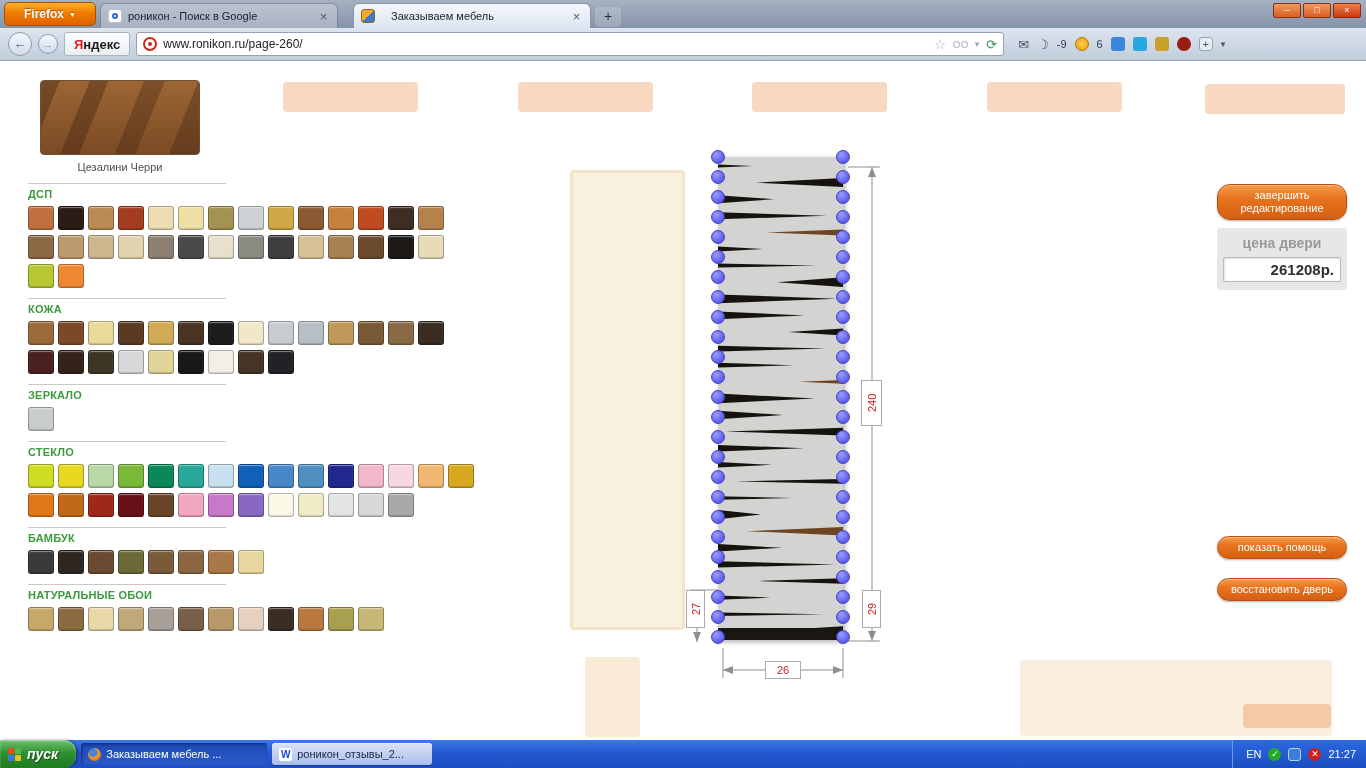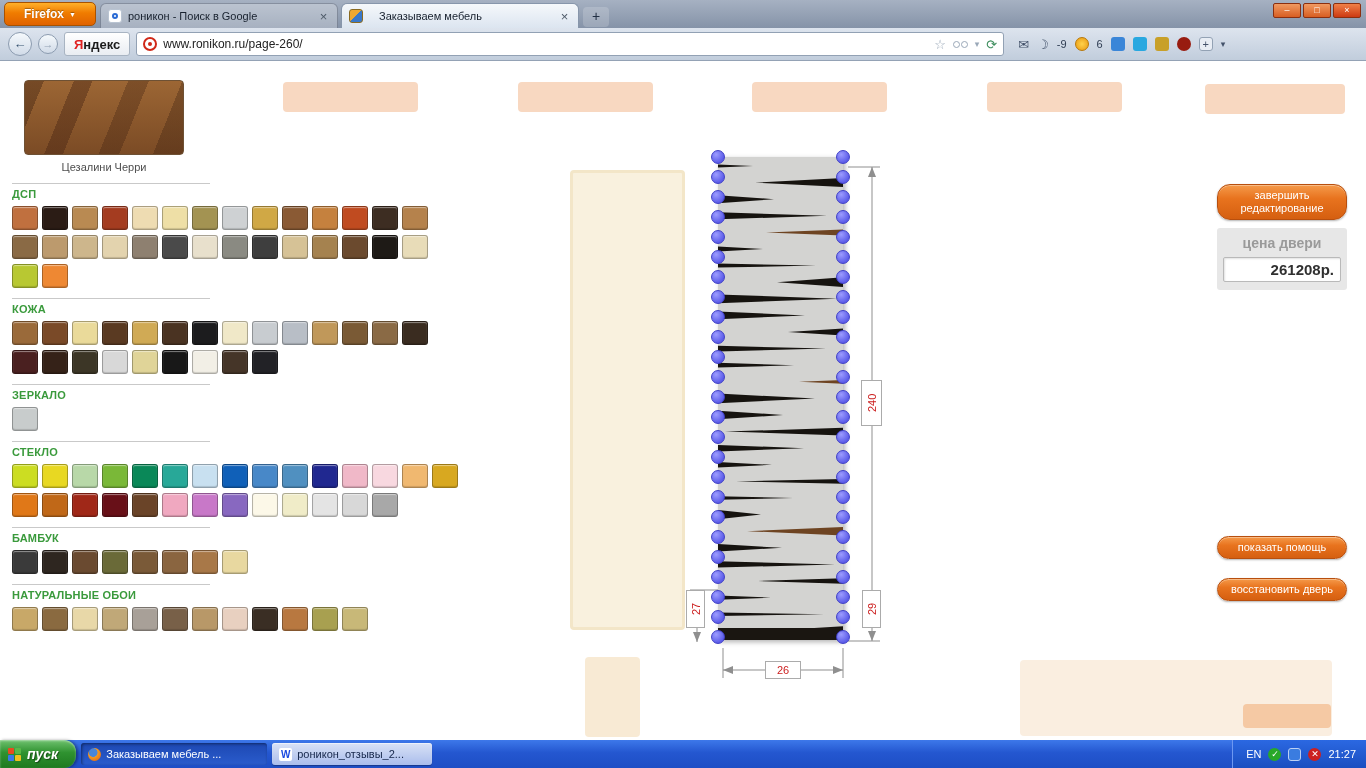--- a/index.html
+++ b/index.html
@@ -10,21 +10,21 @@
   
   .titlebar{position:absolute;top:0;left:0;right:0;height:28px;background:linear-gradient(#a6b1c2,#8593a8);}
   .firefox-btn{position:absolute;left:4px;top:2px;height:24px;width:92px;border-radius:5px;
     background:linear-gradient(#ffb02a,#f07c00 45%,#e06200);border:1px solid #a85200;color:#fff;
     font-weight:bold;font-size:12px;display:flex;align-items:center;justify-content:center;gap:5px;
     text-shadow:0 -1px 1px rgba(0,0,0,.35);}
   .firefox-btn .dd{font-size:7px;}
   .tabs{position:absolute;left:100px;top:3px;display:flex;height:25px;align-items:flex-end;}
   .tab{width:238px;height:25px;display:flex;align-items:center;gap:6px;padding:0 7px;
     border-radius:6px 6px 0 0;font-size:11px;color:#18212e;}
-  .tab.inactive{background:rgba(255,255,255,.28);border:1px solid rgba(55,65,85,.4);border-bottom:none;margin-right:3px;}
+  .tab.inactive{background:rgba(255,255,255,.28);border:1px solid rgba(55,65,85,.4);border-bottom:none;margin-right:15px;}
   .tab.active{background:linear-gradient(#f5f8fb,#dce5f0);border:1px solid #8796ab;border-bottom:none;gap:16px;}
   .tab .title{flex:1;white-space:nowrap;overflow:hidden;}
   .tab .close{color:#4e5a68;font-size:13px;width:13px;text-align:center;}
   .fav{width:14px;height:14px;border-radius:3px;flex:0 0 14px;}
   .fav.google{background:#fff;border:1px solid #b9c4d2;position:relative;}
   .fav.google::after{content:"";position:absolute;inset:3px;border-radius:50%;border:2px solid #2a6ad4;}
   .fav.site{background:linear-gradient(135deg,#f0a830 50%,#3a78c8 50%);border:1px solid #8a6a20;}
   .newtab{width:26px;height:20px;margin:0 0 1px 4px;border-radius:4px;background:rgba(255,255,255,.18);
     color:#223044;font-size:14px;text-align:center;line-height:19px;}
   .winctl{position:absolute;right:5px;top:3px;display:flex;gap:2px;}
@@ -52,21 +52,21 @@
   .nav-right{display:flex;align-items:center;gap:8px;margin-left:8px;font-size:13px;color:#43526a;}
   .nav-right .lbl{font-size:11px;color:#2e3c52;}
   .ext{width:14px;height:14px;border-radius:3px;flex:0 0 14px;}
   .notif{width:14px;height:14px;border-radius:50%;background:radial-gradient(#ffd24a,#e89810);border:1px solid #b87808;}
 
   
   .page{position:absolute;top:62px;left:0;right:0;height:678px;background:#fff;overflow:hidden;}
   .ghost{position:absolute;border-radius:4px;}
 
   
-  .sidebar{position:absolute;left:12px;top:18px;width:472px;}
+  .sidebar{position:absolute;left:28px;top:18px;width:472px;}
   .preview{width:160px;height:75px;border-radius:4px;border:1px solid #6e5134;margin-left:12px;
     background:
       linear-gradient(112deg, rgba(55,28,14,.38) 0 10%, rgba(0,0,0,0) 10% 26%, rgba(70,35,18,.42) 26% 36%,
         rgba(0,0,0,0) 36% 55%, rgba(60,30,15,.32) 55% 66%, rgba(0,0,0,0) 66% 84%, rgba(50,25,12,.3) 84%),
       linear-gradient(#9c6634,#7b4b25);}
   .preview-caption{width:184px;text-align:center;font-size:11px;color:#4e4e4e;margin:6px 0 2px 0;}
   .swatch-section{margin-top:10px;}
   .section-title{border-top:1px solid #c9c9c9;width:198px;padding-top:4px;font-size:11px;font-weight:bold;
     color:#3a9a3c;margin-bottom:6px;letter-spacing:.2px;}
   .swatch-row{display:flex;gap:4px;margin-bottom:5px;}

